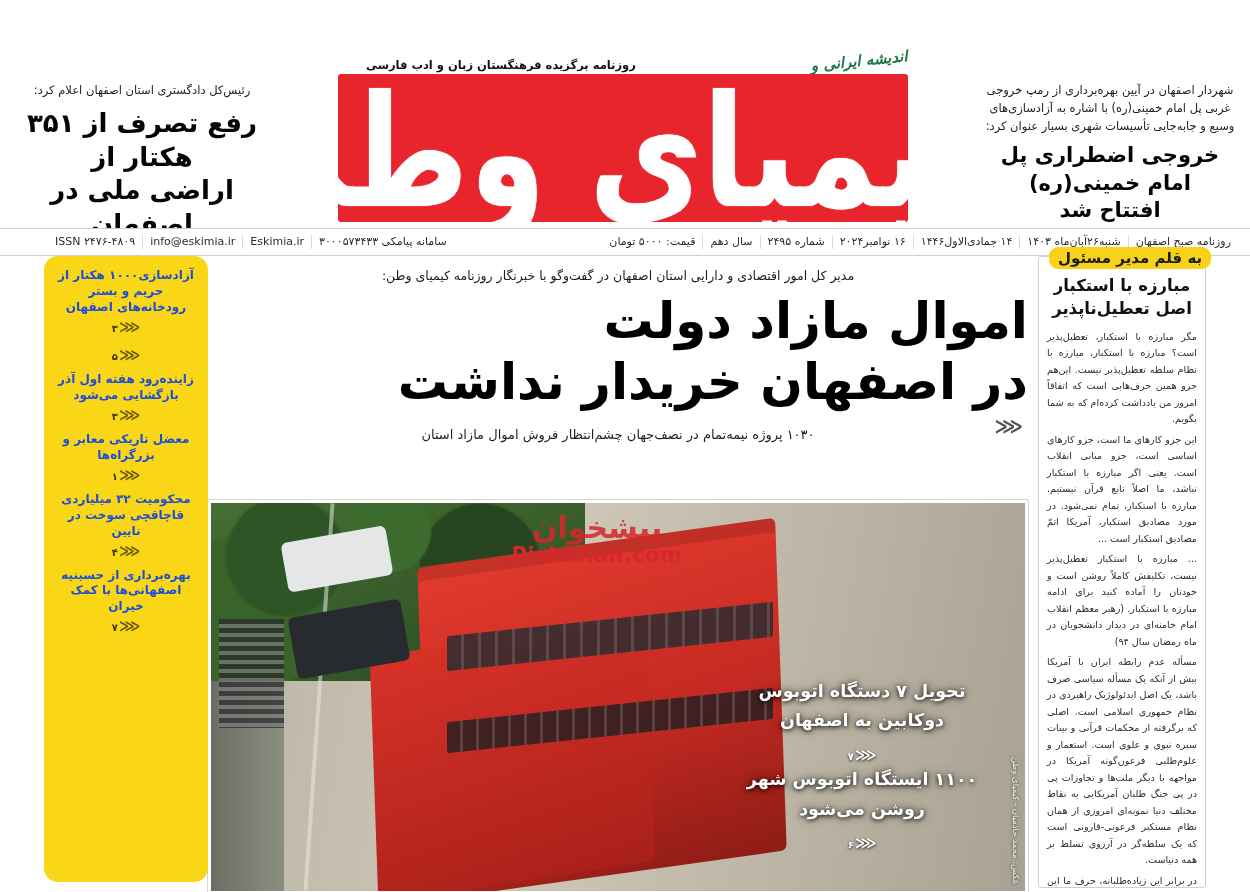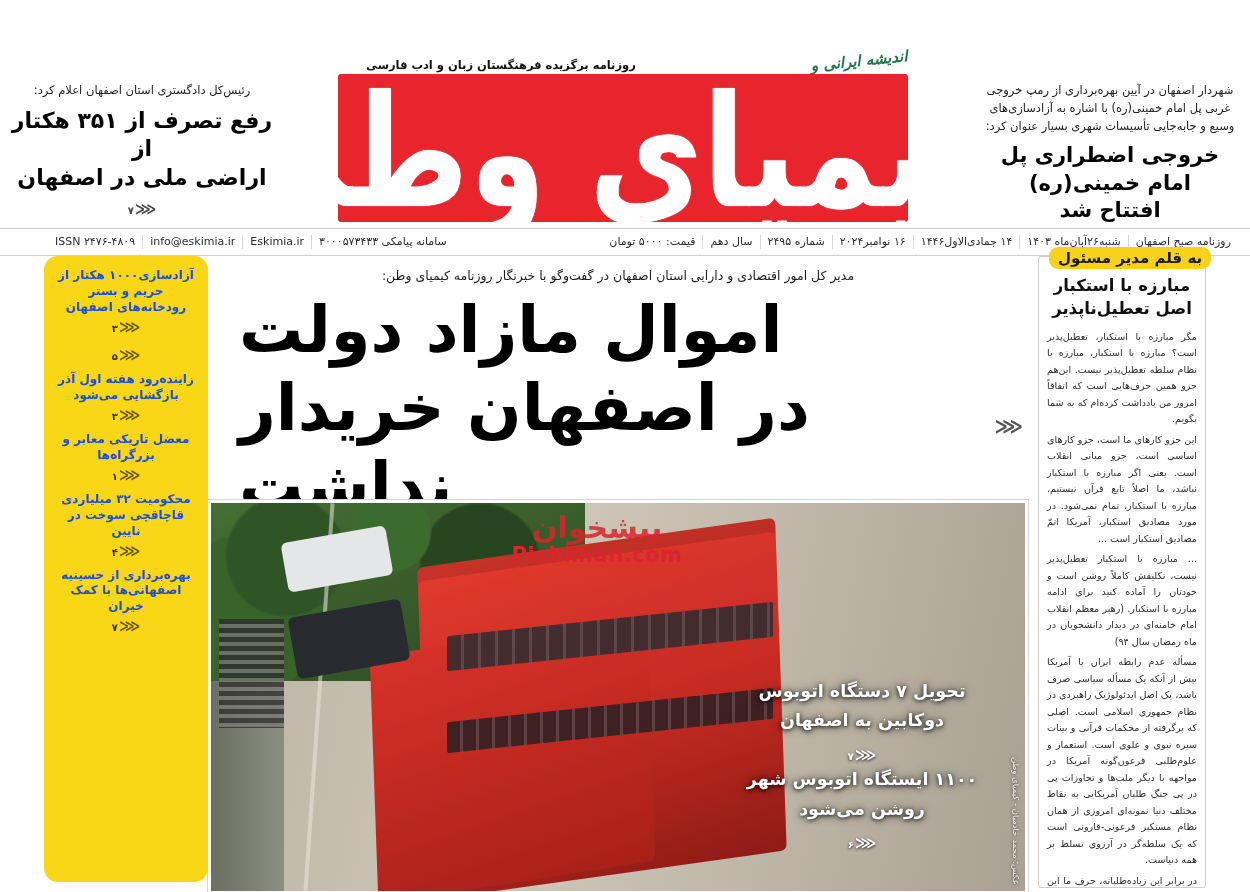--- a/index.html
+++ b/index.html
@@ -43,21 +43,21 @@
   .side-head.right{right:6px;text-align:center;}
   .side-head.left{left:8px;text-align:center;}
   .side-kicker{
     font-size:11.5px;line-height:1.55;color:#222;font-weight:500;
     margin-bottom:7px;
   }
   .side-title{
     font-size:21px;font-weight:bold;line-height:1.3;color:#050505;
     letter-spacing:-.3px;
   }
-  .side-head.left .side-title{font-size:22px;}
+  .side-head.left .side-title{font-size:26px;}
   .chev{
     display:inline-block;margin-top:7px;color:#444;font-size:15px;
     letter-spacing:-3px;font-weight:bold;
   }
   .chev .num{font-size:10px;letter-spacing:0;margin-right:1px;}
 
   
   .infobar{
     position:absolute;top:228px;left:0;width:1250px;height:26px;
     border-top:1px solid #cfcfcf;border-bottom:1px solid #cfcfcf;
@@ -107,22 +107,22 @@
 
   
   .main{
     position:absolute;right:222px;left:208px;top:0;height:632px;
   }
   .main-kicker{
     text-align:center;font-size:12.5px;color:#1c1c1c;font-weight:500;
     margin:12px 0 8px;
   }
   .main-title{
-    text-align:left;font-weight:bold;color:#000;
-    font-size:64px;line-height:1.22;letter-spacing:-1px;margin-left:31px;
+    text-align:right;font-weight:bold;color:#000;
+    font-size:50px;line-height:1.22;letter-spacing:-1px;
   }
   .main-title .l2{display:block;}
   .main-chev{
     position:absolute;right:10px;top:158px;color:#555;font-size:20px;
     letter-spacing:-5px;font-weight:bold;
   }
   .main-sub{
     text-align:center;font-size:13px;color:#1f1f1f;margin:14px 0 10px;
     font-weight:500;
   }

